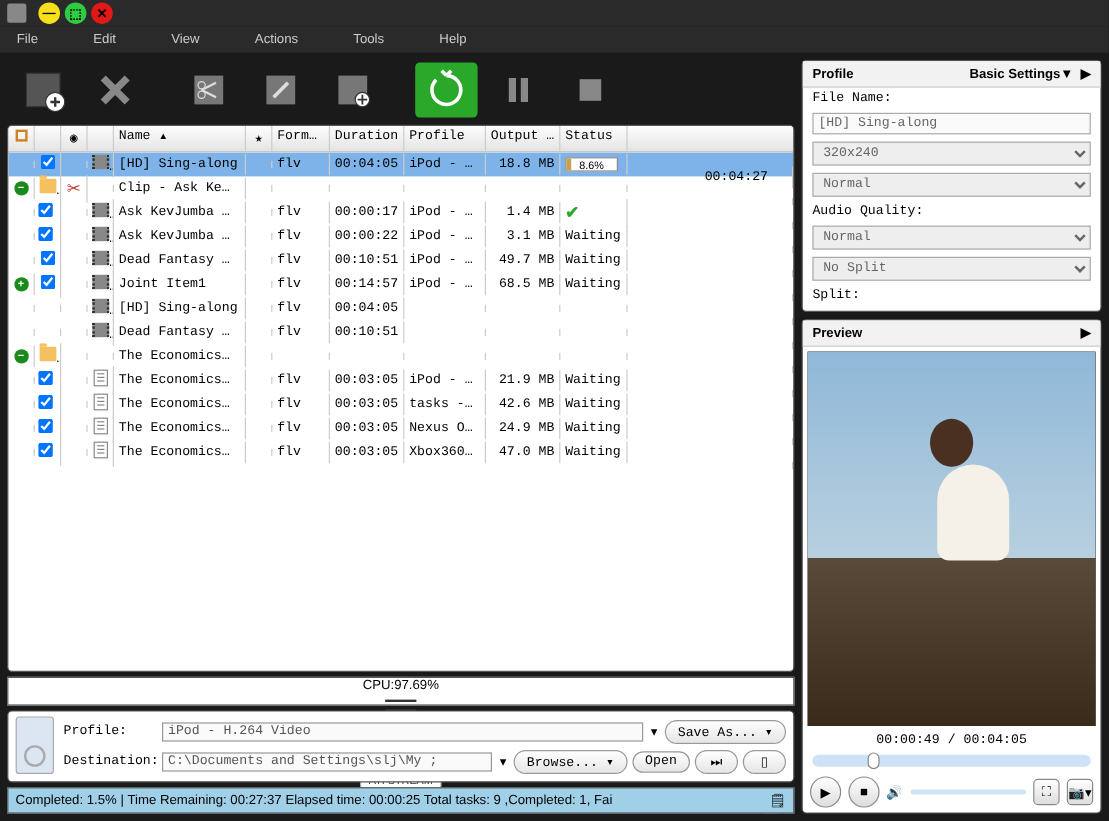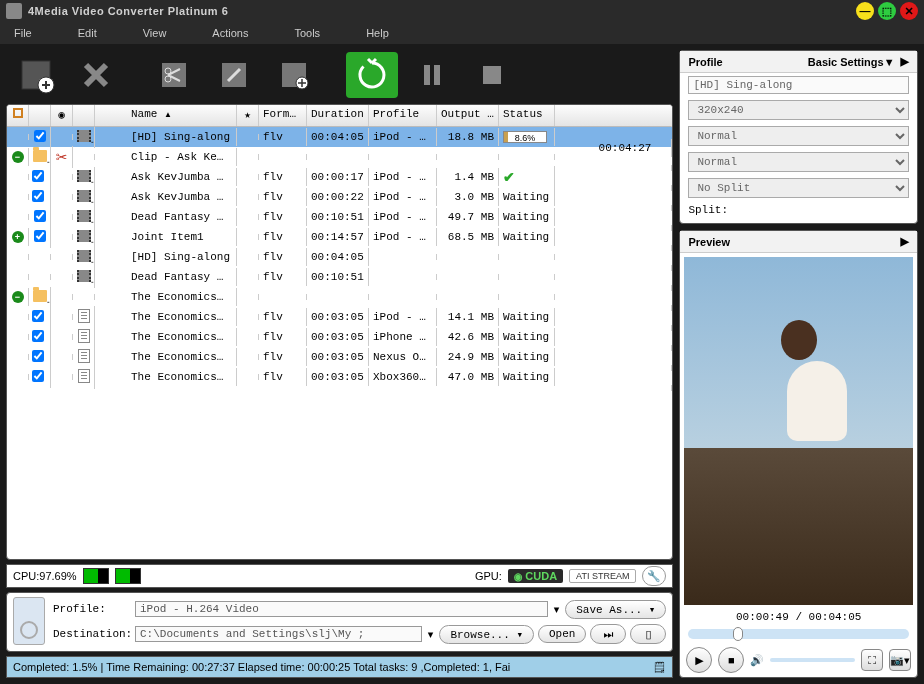--- a/index.html
+++ b/index.html
@@ -25,29 +25,29 @@
 .tbtn.pause svg, .tbtn.stop svg { width: 28px; height: 28px; }
 .flist { flex: 1; background: #fff; border: 1px solid #555; border-radius: 4px; overflow: hidden; display: flex; flex-direction: column; }
 .fhead { display: flex; background: linear-gradient(#fdfdfd, #e4e4e4); height: 22px; border-bottom: 1px solid #bbb; }
 .fcell { padding: 3px 4px; border-right: 1px solid #ccc; overflow: hidden; white-space: nowrap; text-overflow: ellipsis; font-family: "Courier New", monospace; }
 .row { display: flex; height: 20px; align-items: center; }
 .row.sel { background: #7db3e8; }
 .c0 { width: 22px; text-align: center; }
 .c1 { width: 22px; text-align: center; }
 .c2 { width: 22px; text-align: center; }
 .c3 { width: 22px; text-align: center; }
-.c4 { width: 110px; margin-left: 32px; }
+.c4 { width: 110px; }
 .c5 { width: 22px; text-align: center; }
 .c6 { width: 48px; }
 .c7 { width: 62px; }
 .c8 { width: 68px; }
 .c9 { width: 62px; text-align: right; }
 .c10 { width: 56px; }
 .c11 { flex:1; text-align: right; padding-right: 20px; margin-top: 21px; }
-.cpu { height: 24px; background: #fff; border: 1px solid #555; display: flex; align-items: center; padding: 0 6px; gap: 6px; font-family: "Courier New", monospace; }
+.cpu { height: 24px; background: #fff; border: 1px solid #555; display: flex; align-items: center; padding: 0 6px; gap: 6px; font-family: "Courier New", monospace; flex-direction: column; }
 .cpu .bar { width: 26px; height: 16px; background: linear-gradient(90deg, #0b0 60%, #000 60%); border: 1px solid #333; }
 .profbar { height: 60px; background: #fff; border: 1px solid #555; border-radius: 4px; display: flex; padding: 4px 6px; gap: 8px; }
 .ipod { width: 32px; height: 48px; border: 1px solid #aaa; border-radius: 3px; position: relative; background: #dbe6f2; }
 .ipod::after { content: ""; position: absolute; bottom: 5px; left: 50%; width: 14px; height: 14px; border: 2px solid #aaa; border-radius: 50%; transform: translateX(-50%); }
 .profrows { flex: 1; display: flex; flex-direction: column; justify-content: space-around; }
 .prow { display: flex; align-items: center; gap: 4px; }
 .prow label { width: 78px; font-family: Liberation Mono, monospace; }
 .prow input[type=text] { flex: 1; border: 1px solid #999; padding: 1px 4px; background: #fafafa; font-family: "Courier New", monospace; color: #555; }
 .pillbtn { border: 1px solid #999; border-radius: 10px; padding: 2px 10px; background: linear-gradient(#fff,#e5e5e5); cursor: pointer; font-family: "Courier New", monospace; }
 .circbtn { width: 36px; height: 20px; border-radius: 10px; border: 1px solid #999; background: linear-gradient(#fff,#e5e5e5); display: inline-flex; align-items: center; justify-content: center; }
@@ -83,21 +83,20 @@
 .progress .txt { position: absolute; inset: 0; text-align: center; font-size: 9px; line-height: 12px; }
 .cuda { background: #2a2a2a; color: #5fd85f; padding: 1px 6px; border-radius: 2px; font-weight: bold; font-size: 10px; }
 .ati { background: #fff; color: #333; padding: 1px 6px; border: 1px solid #aaa; border-radius: 2px; font-size: 9px; }
 .wrench { width: 24px; height: 20px; border: 1px solid #999; border-radius: 10px; background: #fff; display:inline-flex; align-items:center; justify-content:center; margin-left: auto; }
 </style>
 </head>
 <body>
 
 <div class="titlebar">
   <div class="icon"></div>
-  <div class="title">4Media Video Converter Platinum 6</div>
   <div class="wbtn min">—</div>
   <div class="wbtn max">⬚</div>
   <div class="wbtn close">✕</div>
 </div>
 
 <div class="menubar" id="menubar">
     <span>File</span>
     <span>Edit</span>
     <span>View</span>
     <span>Actions</span>
@@ -222,21 +221,21 @@
           <div class="row">
             <div class="fcell c0"></div>
             <div class="fcell c1" style="padding-left: 0px;"><input type="checkbox" class="chk" checked="" style=""></div>
             <div class="fcell c2"></div>
             <div class="fcell c3"><span class="filmicon"></span></div>
             <div class="fcell c4">Ask KevJumba …</div>
             <div class="fcell c5"></div>
             <div class="fcell c6">flv</div>
             <div class="fcell c7">00:00:22</div>
             <div class="fcell c8">iPod - H…</div>
-            <div class="fcell c9">3.0 MB</div>
+            <div class="fcell c9">3.1 MB</div>
             <div class="fcell c10">Waiting</div>
             <div class="fcell c11"></div>
           </div>
           <div class="row">
             <div class="fcell c0"></div>
             <div class="fcell c1"><input type="checkbox" class="chk" checked="" style=""></div>
             <div class="fcell c2"></div>
             <div class="fcell c3"><span class="filmicon"></span></div>
             <div class="fcell c4">Dead Fantasy …</div>
             <div class="fcell c5"></div>
@@ -306,34 +305,34 @@
           <div class="row">
             <div class="fcell c0"></div>
             <div class="fcell c1" style="padding-left: 0px;"><input type="checkbox" class="chk" checked="" style=""></div>
             <div class="fcell c2"></div>
             <div class="fcell c3"><span class="docicon"></span></div>
             <div class="fcell c4">The Economics…</div>
             <div class="fcell c5"></div>
             <div class="fcell c6">flv</div>
             <div class="fcell c7">00:03:05</div>
             <div class="fcell c8">iPod - H…</div>
-            <div class="fcell c9">14.1 MB</div>
+            <div class="fcell c9">21.9 MB</div>
             <div class="fcell c10">Waiting</div>
             <div class="fcell c11"></div>
           </div>
           <div class="row">
             <div class="fcell c0"></div>
             <div class="fcell c1" style="padding-left: 0px;"><input type="checkbox" class="chk" checked="" style=""></div>
             <div class="fcell c2"></div>
             <div class="fcell c3"><span class="docicon"></span></div>
             <div class="fcell c4">The Economics…</div>
             <div class="fcell c5"></div>
             <div class="fcell c6">flv</div>
             <div class="fcell c7">00:03:05</div>
-            <div class="fcell c8">iPhone -…</div>
+            <div class="fcell c8">tasks -…</div>
             <div class="fcell c9">42.6 MB</div>
             <div class="fcell c10">Waiting</div>
             <div class="fcell c11"></div>
           </div>
           <div class="row">
             <div class="fcell c0"></div>
             <div class="fcell c1" style="padding-left: 0px;"><input type="checkbox" class="chk" checked="" style=""></div>
             <div class="fcell c2"></div>
             <div class="fcell c3"><span class="docicon"></span></div>
             <div class="fcell c4">The Economics…</div>
@@ -401,23 +400,25 @@
   </div>
 
   <div class="right">
     <div class="panel">
       <div class="panelhead">
         <span>Profile</span>
         <span class="sp"></span>
         <span>Basic Settings▼</span>
         <span style="margin-left:6px">▶</span>
       </div>
+      <div class="formrow">File Name:</div>
       <div class="formrow"><input type="text" value="[HD] Sing-along" style=""></div>
       <div class="formrow"><select><option>320x240</option></select></div>
       <div class="formrow"><select><option>Normal</option></select></div>
+      <div class="formrow">Audio Quality:</div>
       <div class="formrow"><select><option>Normal</option></select></div>
       <div class="formrow"><select><option>No Split</option></select></div>
       <div class="formrow">Split:</div>
       <div style="height:4px"></div>
     </div>
 
     <div class="panel preview">
       <div class="panelhead">
         <span>Preview</span>
         <span class="sp"></span>

